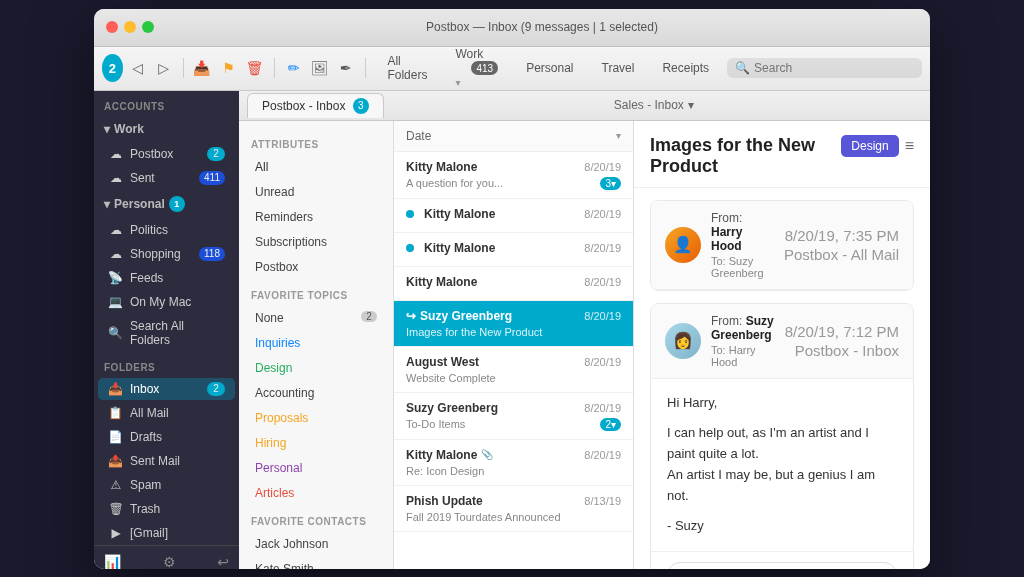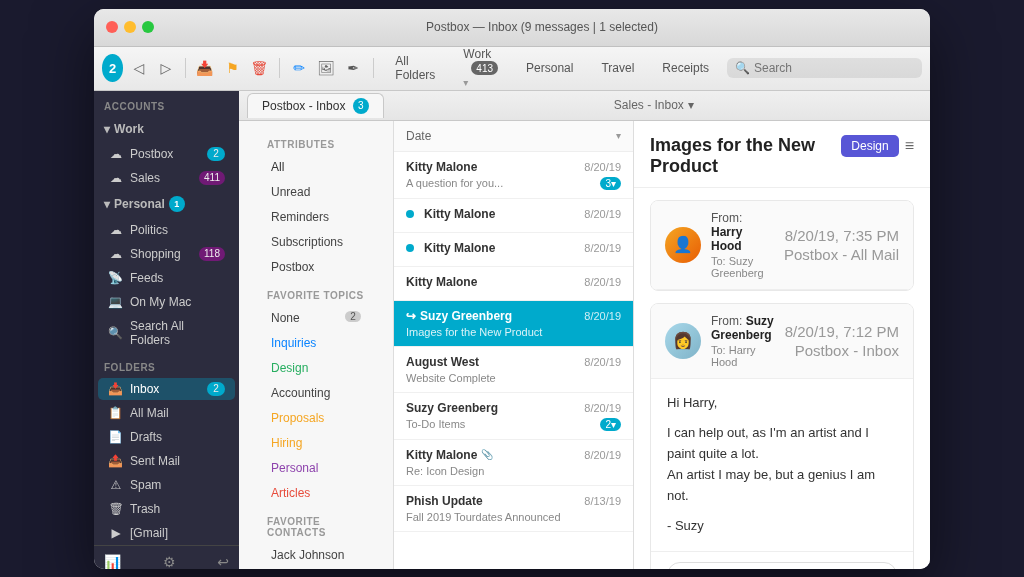--- a/index.html
+++ b/index.html
@@ -104,21 +104,21 @@
     }
     .tab-pill .badge {
       display: inline-flex;
       align-items: center;
       justify-content: center;
       background: #666;
       color: white;
       border-radius: 10px;
       padding: 0 5px;
       font-size: 10px;
-      margin-left: 8px;
+      margin-left: 16px;
       min-width: 16px;
       height: 14px;
     }
     .search-area {
       display: flex;
       align-items: center;
       background: rgba(0,0,0,0.08);
       border-radius: 6px;
       padding: 3px 8px;
       width: 200px;
@@ -160,21 +160,21 @@
       border-radius: 5px;
       margin: 1px 4px;
       gap: 6px;
       font-size: 12px;
       color: #ccc;
     }
     .sidebar-item.active { background: rgba(0,170,204,0.3); color: white; }
     .sidebar-item .icon { font-size: 12px; width: 16px; text-align: center; }
     .sidebar-item .label { flex: 1; }
     .sidebar-item .count {
-      background: #701a75;
+      background: #1d4ed8;
       color: #eee;
       border-radius: 8px;
       padding: 0 5px;
       font-size: 10px;
       min-width: 18px;
       height: 14px;
       display: flex;
       align-items: center;
       justify-content: center;
     }
@@ -215,21 +215,21 @@
       cursor: pointer;
       font-size: 14px;
     }
     
     .filter-panel {
       width: 155px;
       background: #f7f7f7;
       border-right: 1px solid #ddd;
       overflow-y: auto;
       flex-shrink: 0;
-      padding: 8px 16px;
+      padding: 8px 0;
     }
     .filter-panel::-webkit-scrollbar { width: 0; }
     .filter-section-title {
       font-size: 10px;
       font-weight: 700;
       color: #999;
       text-transform: uppercase;
       padding: 10px 12px 4px;
       letter-spacing: 0.5px;
     }
@@ -582,21 +582,21 @@
       </div>
 
       <div class="sidebar-item">
         <span class="icon">☁</span>
         <span class="label">Postbox</span>
         <span class="count cyan">2</span>
       </div>
 
       <div class="sidebar-item">
         <span class="icon">☁</span>
-        <span class="label">Sales</span>
+        <span class="label">Sent</span>
         <span class="count">411</span>
       </div>
 
       <div class="account-header">
         <span>▾</span>
         <span>Personal</span>
         <div class="sidebar-badge-circle">1</div>
       </div>
 
       <div class="sidebar-item">

